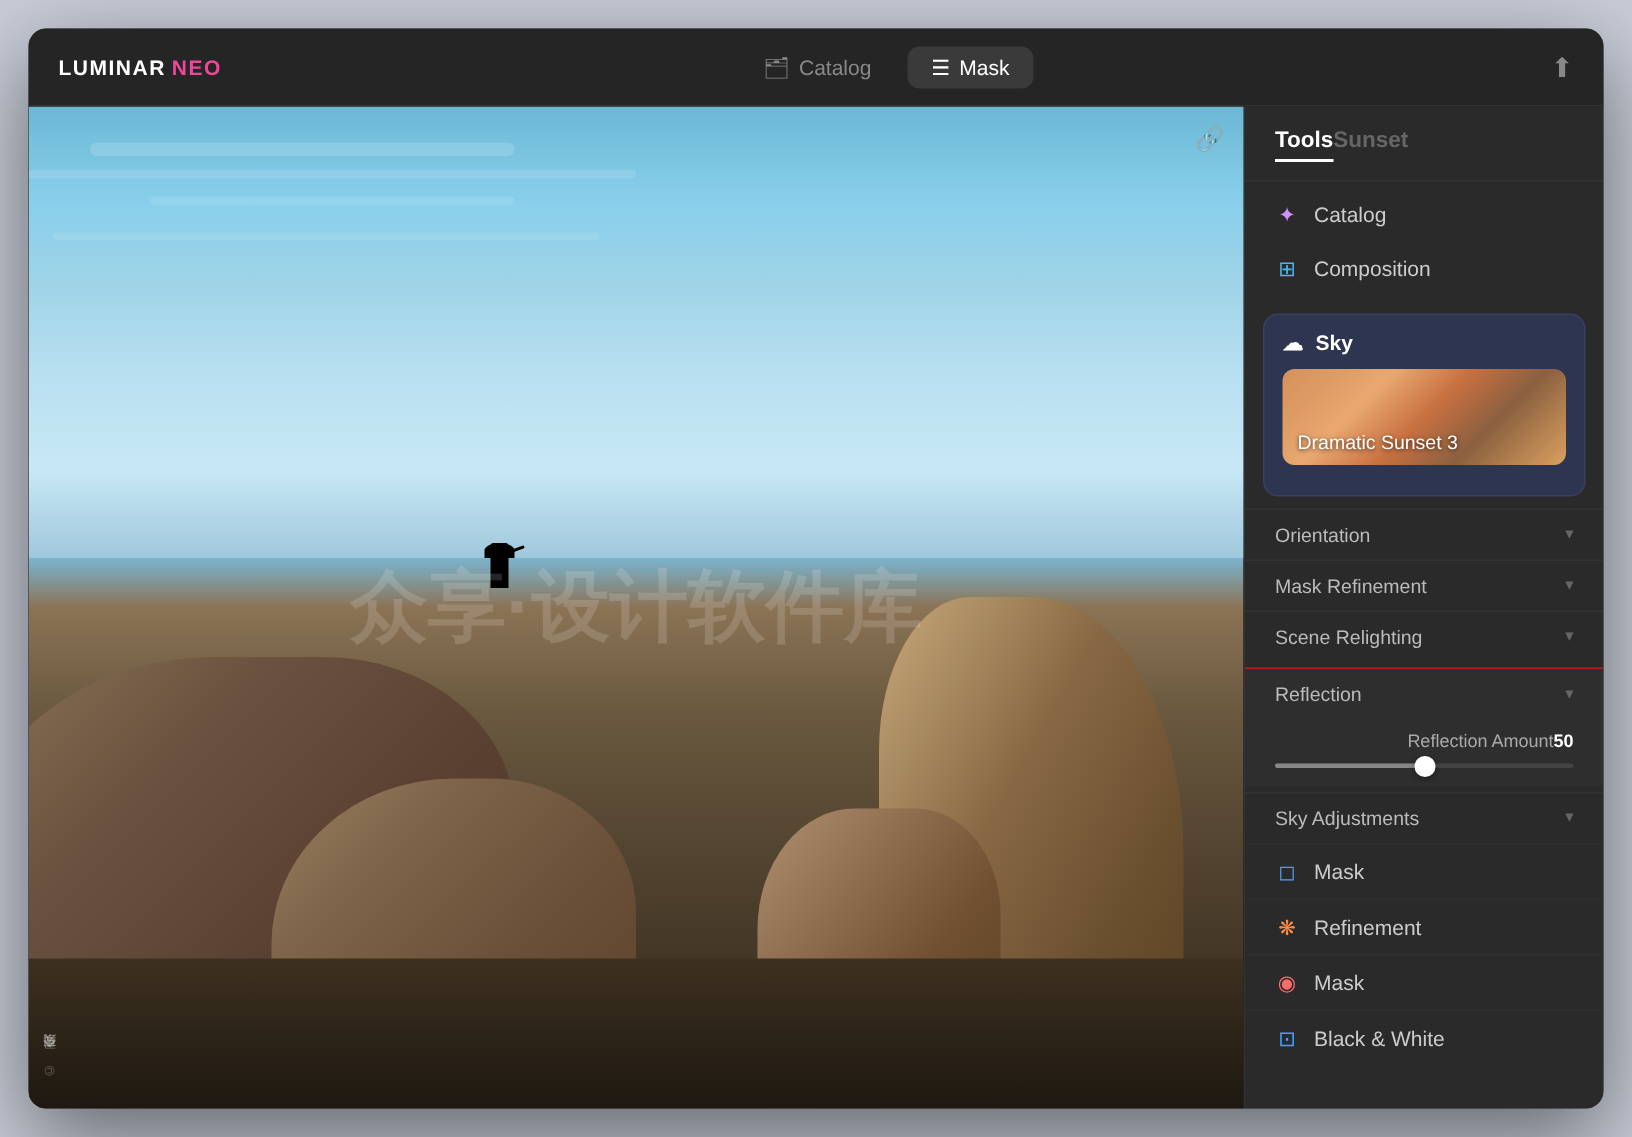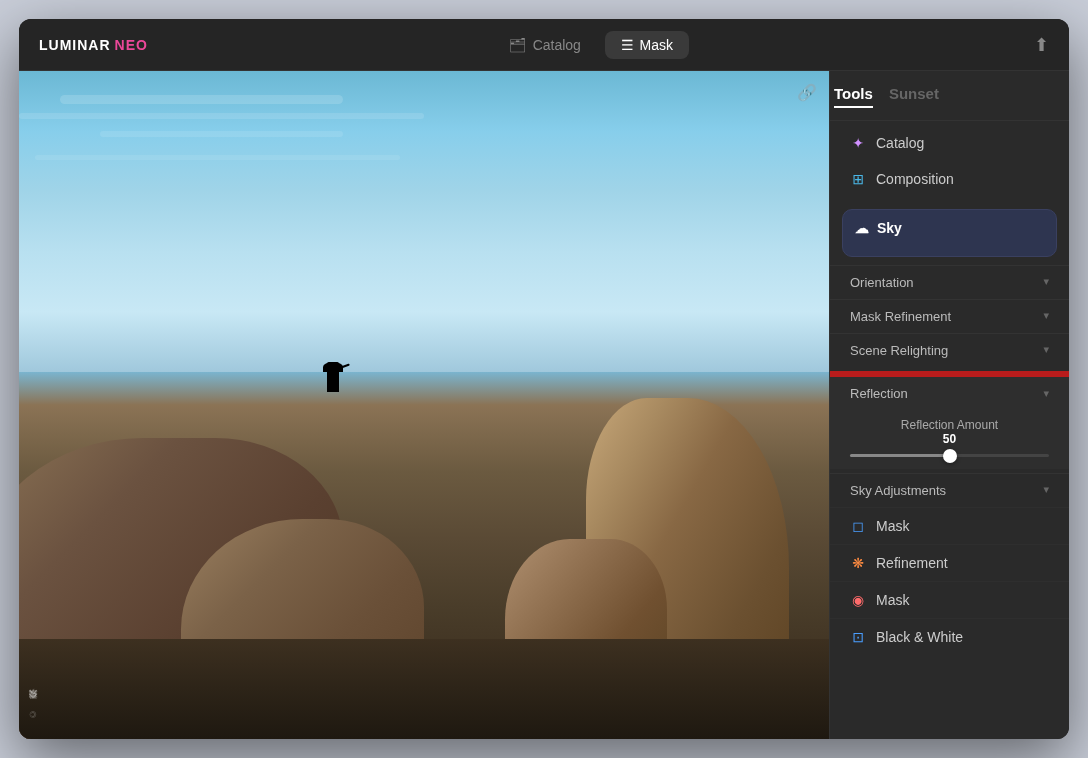--- a/index.html
+++ b/index.html
@@ -238,22 +238,22 @@
       flex-direction: column;
       overflow-y: auto;
       flex-shrink: 0;
       border-left: 1px solid #333;
     }
     .sidebar::-webkit-scrollbar { width: 4px; }
     .sidebar::-webkit-scrollbar-track { background: #2a2a2a; }
     .sidebar::-webkit-scrollbar-thumb { background: #555; border-radius: 2px; }
     .sidebar-tabs {
       display: flex;
-      gap: 16px;
-      padding: 14px 4px 12px;
+      gap: 0;
+      padding: 14px 20px 12px;
       border-bottom: 1px solid #333;
       flex-shrink: 0;
     }
     .sidebar-tab {
       font-size: 15px;
       font-weight: 600;
       cursor: pointer;
       padding-bottom: 4px;
     }
     .sidebar-tab.active {
@@ -337,33 +337,32 @@
       padding: 4px 0;
     }
     .reflection-header {
       display: flex;
       align-items: center;
       justify-content: space-between;
       padding: 9px 20px;
       cursor: pointer;
       color: #bbb;
       font-size: 13px;
-      border-top: 6px solid #b91c1c;
+      border-top: 1px solid #b91c1c;
       background: #2e2e2e;
     }
     .slider-row {
       padding: 8px 20px 12px;
       background: #2e2e2e;
     }
     .slider-label-row {
       display: flex;
       justify-content: flex-end;
       align-items: center;
       margin-bottom: 8px;
-      flex-direction: column;
     }
     .slider-label {
       color: #aaa;
       font-size: 12px;
     }
     .slider-value {
       color: #fff;
       font-size: 12px;
       font-weight: 600;
     }
@@ -449,20 +448,23 @@
             <div class="cloud-stripe"></div>
           </div>
           <div class="rock-layer">
             <div class="rock1 rock-main"></div>
             <div class="rock2 rock-main"></div>
             <div class="rock3 rock-main"></div>
             <div class="rock4 rock-main"></div>
           </div>
           <div class="ground"></div>
           <div class="silhouette"></div>
+          <div class="watermark">
+            <div>众享·设计软件库</div>
+          </div>
           <div class="copyright">© 众享公司周</div>
         </div>
       </div>
       <div class="canvas-icon">🔗</div>
     </div>
 
     <div class="sidebar">
 
       <div class="sidebar-tabs">
         <span class="sidebar-tab active">Tools</span>
@@ -477,20 +479,23 @@
         <div class="sidebar-item">
           <span class="sidebar-item-icon" style="color:#4ab8e8;">⊞</span>
           <span>Composition</span>
         </div>
       </div>
 
       <div class="sky-panel">
         <div class="sky-panel-header">
           <span class="sky-panel-icon">☁</span>
           <span>Sky</span>
+        </div>
+        <div class="sky-preset">
+          <span class="sky-preset-label">Dramatic Sunset 3</span>
         </div>
       </div>
 
       <div class="collapsible-row">
         <span>Orientation</span>
         <span class="chevron">▾</span>
       </div>
       <div class="collapsible-row">
         <span>Mask Refinement</span>
         <span class="chevron">▾</span>

